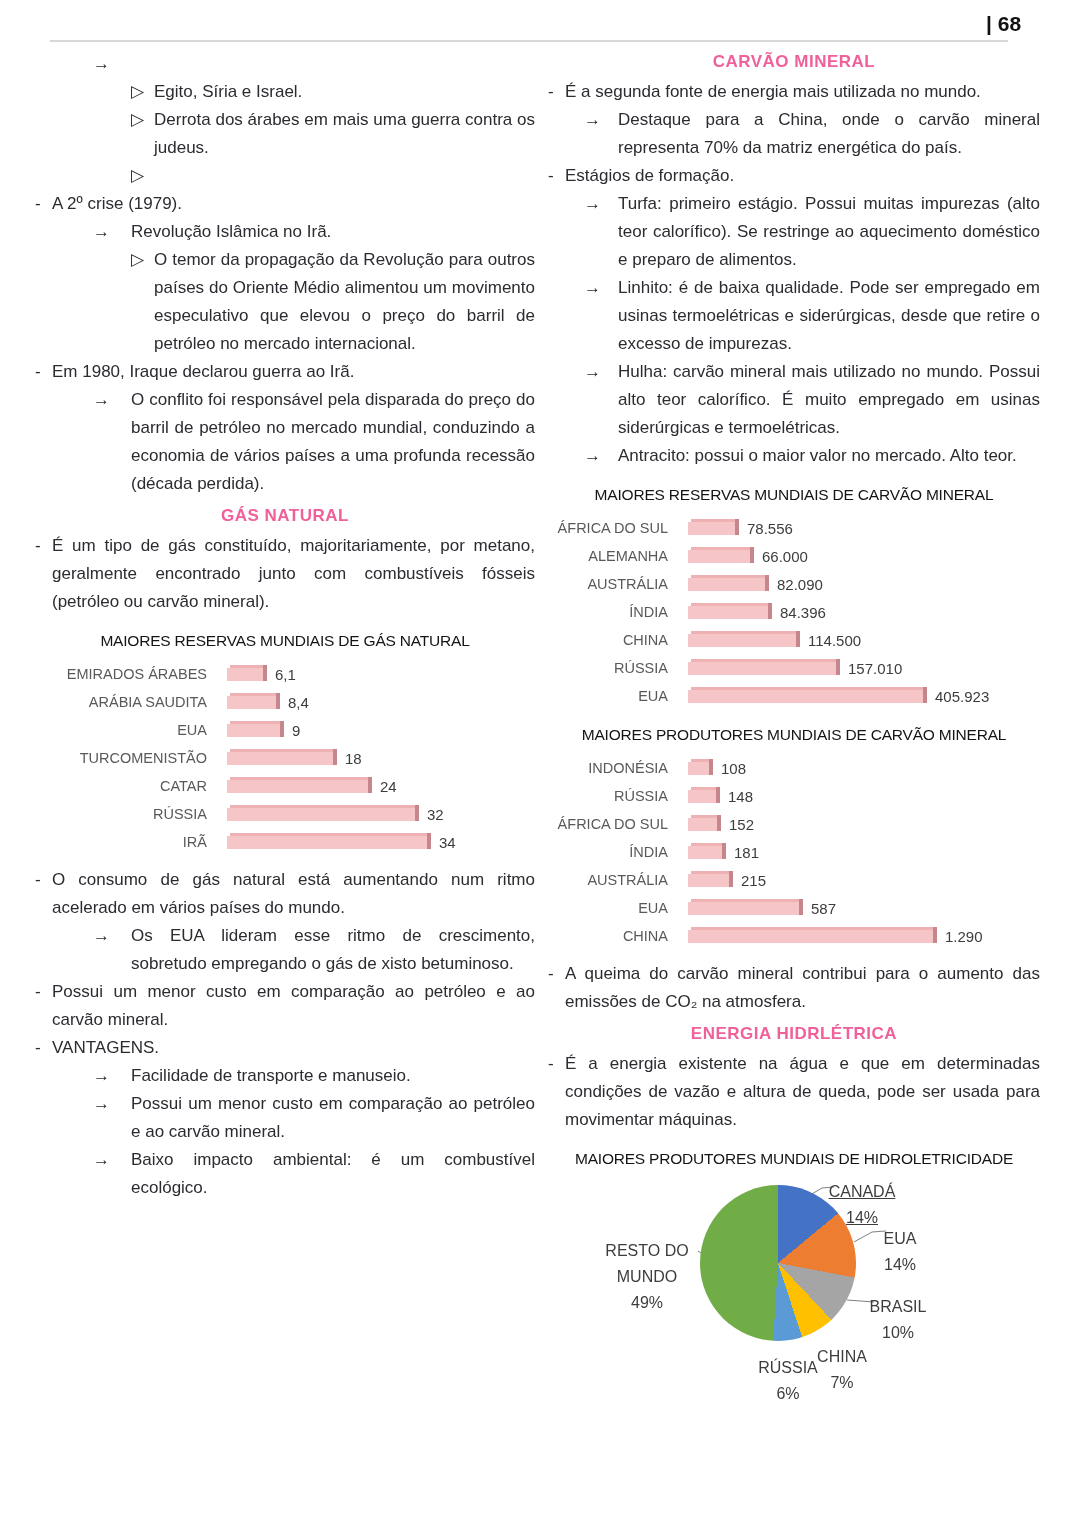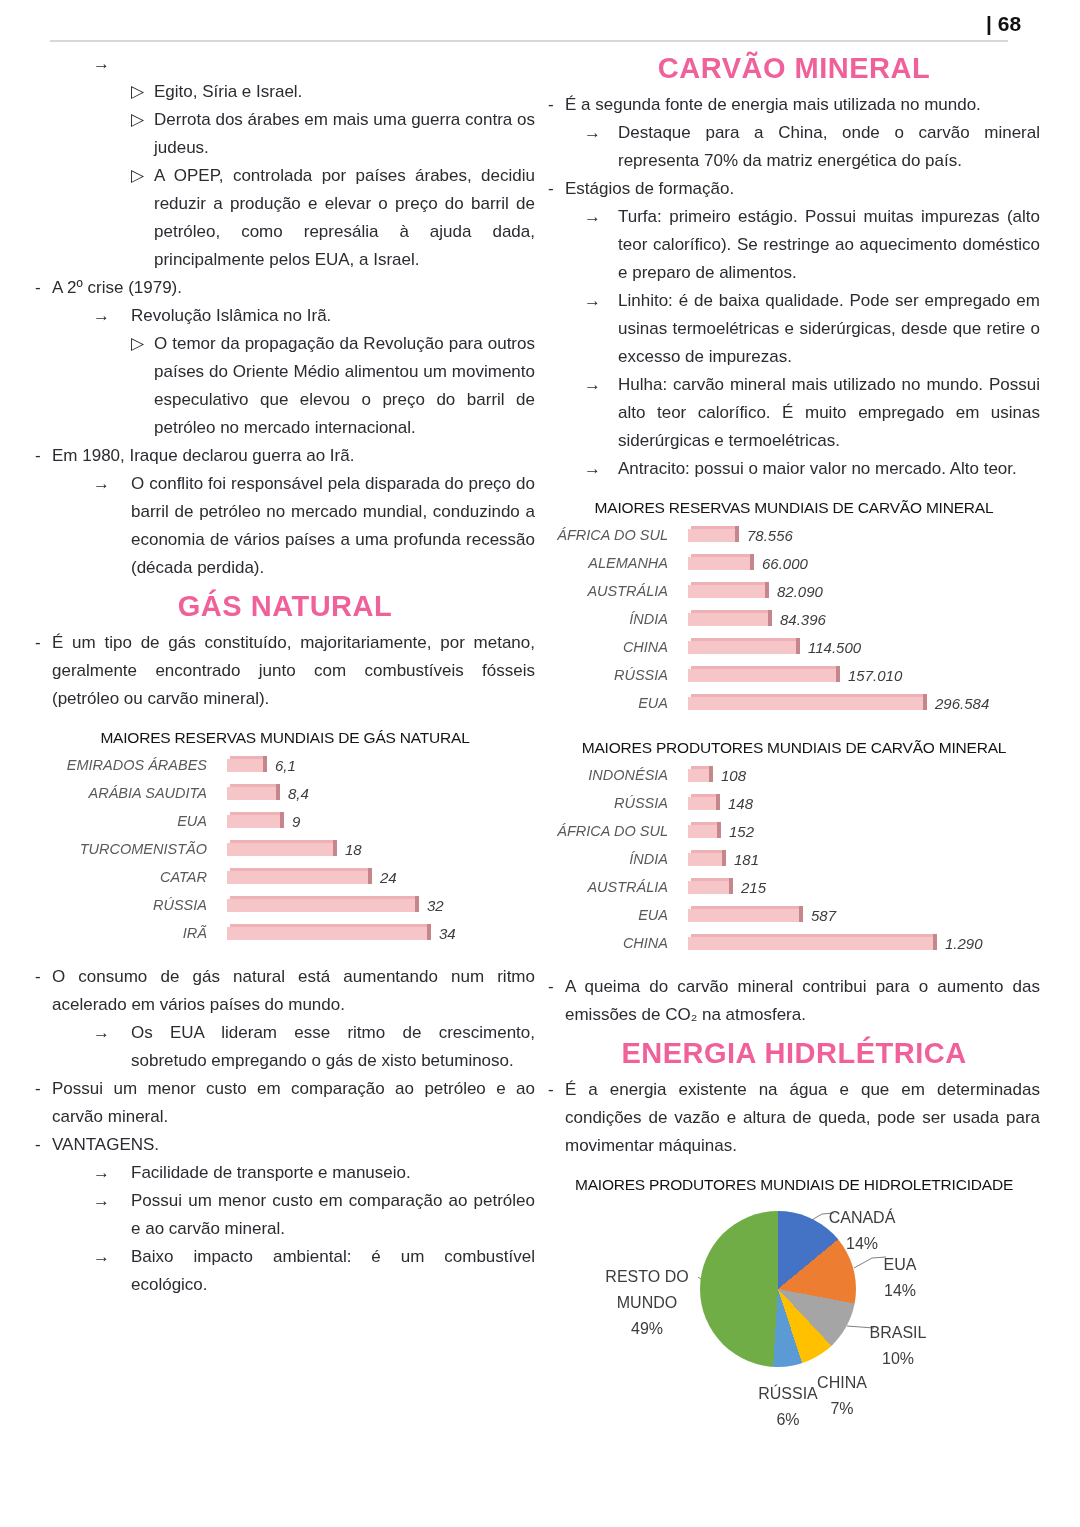--- a/index.html
+++ b/index.html
@@ -21,48 +21,48 @@
   .bullet-row .marker { flex:none; }
   .bullet-row .txt { flex:1; text-align:justify; }
   .lvl0 .marker { width:17px; }
   .lvl1 { padding-left:58px; }  .lvl1 .marker { width:38px; }
   .lvl2 { padding-left:96px; }  .lvl2 .marker { width:23px; }
   .col-right .lvl1 { padding-left:36px; } .col-right .lvl1 .marker { width:34px; }
 
   
   .section-title {
     text-align:center; color:var(--accent,#f0609a);
-    font-size:29px; font-weight:bold; letter-spacing:0.5px;
+    font-size:17px; font-weight:bold; letter-spacing:0.5px;
     margin:8px 0 6px 0;
   }
 
   
   .chart-title {
     text-align:center; font-size:15.5px; font-weight:normal; color:#141414;
     letter-spacing:-0.2px; margin:16px 0 10px 0;
   }
 
   
   .bar-chart { margin-bottom:6px; }
-  .bar-row { display:flex; align-items:flex-start; height:28px;font-style:italic; }
+  .bar-row { display:flex; align-items:center; height:28px; }
   .bar-cat { flex:none; text-align:right; font-size:14.5px; color:#595959; }
   .chart-gas  .bar-cat { width:172px; }
   .chart-coal .bar-cat { width:120px; }
   .bar-track { flex:1; display:flex; align-items:center; padding-left:20px; position:relative; }
   .bar { position:relative; height:13px; background:var(--bar-fill,#f6c5c7); }
   .bar::before { content:""; position:absolute; left:3px; right:-4px; top:-3px; height:3px; background:var(--bar-edge-light,#eeb2b5); }
   .bar::after  { content:""; position:absolute; right:-4px; top:-3px; bottom:0; width:4px; background:var(--bar-edge-dark,#c5878b); }
   .bar-val { margin-left:12px; font-size:15px; color:#3d3d3d; white-space:nowrap; }
 
   
   .pie-area { position:relative; height:252px; margin-top:8px; }
   .pie { position:absolute; left:152px; top:7px; width:156px; height:156px; border-radius:50%; }
   .leader-svg { position:absolute; left:0; top:0; width:492px; height:252px; }
   .pie-label { position:absolute; font-size:16px; line-height:26px; color:#3d3d3d; text-align:center; }
-  .pl-canada { left:264px; top:1px;   width:100px; }
+  .pl-canada { left:264px; top:1px;   width:100px;text-decoration:underline; }
   .pl-eua    { left:302px; top:48px;  width:100px; }
   .pl-brasil { left:300px; top:116px; width:100px; }
   .pl-china  { left:244px; top:166px; width:100px; }
   .pl-russia { left:190px; top:177px; width:100px; }
   .pl-resto  { left:44px;  top:60px;  width:110px; }
 </style>
 </head>
 <body style="--accent: #f0609a; --bar-fill: #f6c5c7; --bar-edge-light: #eeb2b5; --bar-edge-dark: #c5878b;">
 
 <div class="top-rule"></div>
@@ -76,21 +76,20 @@
       <div class="bullet-row lvl2">
         <span class="marker">▷</span>
         <span class="txt">Egito, Síria e Israel.</span>
       </div>
       <div class="bullet-row lvl2">
         <span class="marker">▷</span>
         <span class="txt">Derrota dos árabes em mais uma guerra contra os judeus.</span>
       </div>
       <div class="bullet-row lvl2">
         <span class="marker">▷</span>
-        <span class="txt">A OPEP, controlada por países árabes, decidiu reduzir a produção e elevar o preço do barril de petróleo, como represália à ajuda dada, principalmente pelos EUA, a Israel.</span>
       </div>
       <div class="bullet-row lvl0">
         <span class="marker">-</span>
         <span class="txt">A 2º crise (1979).</span>
       </div>
       <div class="bullet-row lvl1">
         <span class="marker">→</span>
         <span class="txt">Revolução Islâmica no Irã.</span>
       </div>
       <div class="bullet-row lvl2">
@@ -276,21 +275,21 @@
         <span class="bar-cat">RÚSSIA</span>
         <span class="bar-track">
           <span class="bar" style="width: 148px;"></span>
           <span class="bar-val">157.010</span>
         </span>
       </div>
       <div class="bar-row">
         <span class="bar-cat">EUA</span>
         <span class="bar-track">
           <span class="bar" style="width: 235px;"></span>
-          <span class="bar-val">296.584</span>
+          <span class="bar-val">405.923</span>
         </span>
       </div>
     </div>
 
   <div class="chart-title">MAIORES PRODUTORES MUNDIAIS DE CARVÃO MINERAL</div>
   <div class="bar-chart chart-coal">
       <div class="bar-row">
         <span class="bar-cat">INDONÉSIA</span>
         <span class="bar-track">
           <span class="bar" style="width: 21px;"></span>

